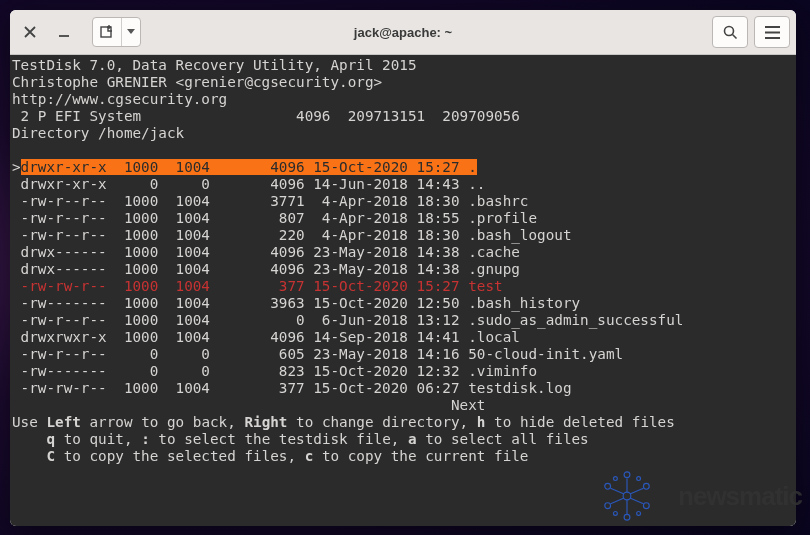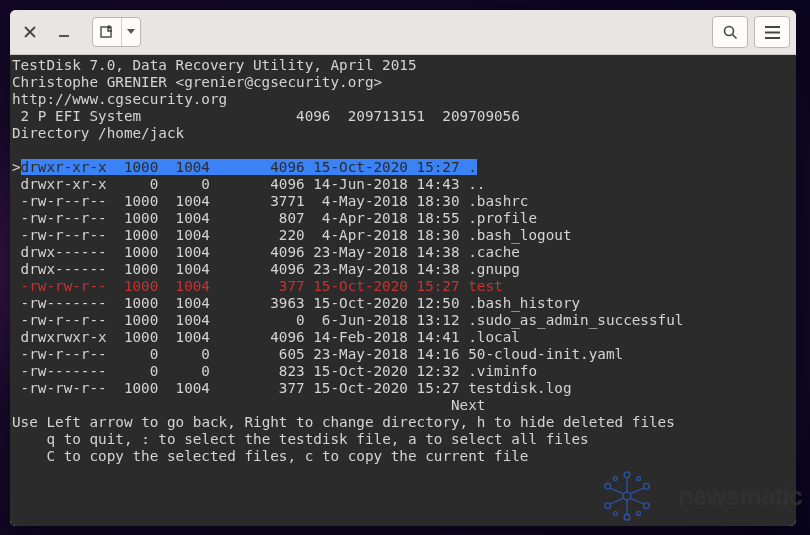--- a/index.html
+++ b/index.html
@@ -83,23 +83,23 @@
       background: #2b2b2b;
       color: #d6d4d2;
       font-family: "Monaco", "Consolas", monospace;
       font-size: 14.3px;
       line-height: 17px;
       padding: 2px 2px;
       overflow: hidden;
       white-space: pre;
       border-radius: 0 0 6px 6px;
     }
-    .hl { background: #3b82f6; color: #2b2b2b; }
+    .hl { background: #f97316; color: #2b2b2b; }
     .red { color: #c73232; }
-    .b { font-weight: normal; }
+    .b { font-weight: bold; }
     .watermark {
       position: absolute;
       right: 8px;
       bottom: 10px;
       display: flex;
       align-items: center;
       gap: 22px;
       color: #333;
       opacity: 0.85;
       font-weight: bold;
@@ -135,20 +135,21 @@
             <path d="M9 0 L9 4 M7 2 L11 2" stroke="#444" stroke-width="1.4"></path>
           </svg>
       </div>
       <div class="sep"></div>
       <div class="tb-btn" style="width:18px">
         <svg width="8" height="6" viewBox="0 0 8 6">
             <path d="M0 0 L4 5 L8 0 Z" fill="#555"></path>
           </svg>
       </div>
     </div>
+    <div class="title">jack@apache: ~</div>
     <div class="tb-right">
       <div class="tb-btn">
         <svg width="15" height="15" viewBox="0 0 15 15">
             <circle cx="6" cy="6" r="4.5" fill="none" stroke="#444" stroke-width="1.6"></circle>
             <path d="M9.5 9.5 L13.5 13.5" stroke="#444" stroke-width="1.6"></path>
           </svg>
       </div>
       <div class="tb-btn">
         <svg width="15" height="13" viewBox="0 0 15 13">
             <path d="M0 1 H15 M0 6.5 H15 M0 12 H15" stroke="#444" stroke-width="1.8"></path>
@@ -157,32 +158,32 @@
     </div>
   </div>
   <div class="terminal"><span>TestDisk 7.0, Data Recovery Utility, April 2015</span>
 <span>Christophe GRENIER &lt;grenier@cgsecurity.org&gt;</span>
 <span>http://www.cgsecurity.org</span>
 <span> 2 P EFI System                  4096  209713151  209709056</span>
 <span>Directory /home/jack</span>
 
 &gt;<span class="hl">drwxr-xr-x  1000  1004       4096 15-Oct-2020 15:27 .</span>
  <span class="">drwxr-xr-x     0     0       4096 14-Jun-2018 14:43 ..</span>
- <span class="">-rw-r--r--  1000  1004       3771  4-May-2018 18:30 .bashrc</span>
+ <span class="">-rw-r--r--  1000  1004       3771  4-Apr-2018 18:30 .bashrc</span>
  <span class="">-rw-r--r--  1000  1004        807  4-Apr-2018 18:55 .profile</span>
  <span class="">-rw-r--r--  1000  1004        220  4-Apr-2018 18:30 .bash_logout</span>
  <span class="">drwx------  1000  1004       4096 23-May-2018 14:38 .cache</span>
  <span class="">drwx------  1000  1004       4096 23-May-2018 14:38 .gnupg</span>
  <span class="red">-rw-rw-r--  1000  1004        377 15-Oct-2020 15:27 test</span>
  <span class="">-rw-------  1000  1004       3963 15-Oct-2020 12:50 .bash_history</span>
  <span class="">-rw-r--r--  1000  1004          0  6-Jun-2018 13:12 .sudo_as_admin_successful</span>
- <span class="">drwxrwxr-x  1000  1004       4096 14-Feb-2018 14:41 .local</span>
+ <span class="">drwxrwxr-x  1000  1004       4096 14-Sep-2018 14:41 .local</span>
  <span class="">-rw-r--r--     0     0        605 23-May-2018 14:16 50-cloud-init.yaml</span>
  <span class="">-rw-------     0     0        823 15-Oct-2020 12:32 .viminfo</span>
- <span class="">-rw-rw-r--  1000  1004        377 15-Oct-2020 15:27 testdisk.log</span>
+ <span class="">-rw-rw-r--  1000  1004        377 15-Oct-2020 06:27 testdisk.log</span>
 <span>                                                   Next</span>
 <span><span>Use </span><span class="b">Left</span><span> arrow to go back, </span><span class="b">Right</span><span> to change directory, </span><span class="b">h</span><span> to hide deleted files</span></span>
 <span>    <span class="b">q</span><span> to quit, </span><span class="b">:</span><span> to select the testdisk file, </span><span class="b">a</span><span> to select all files</span></span>
 <span>    <span class="b">C</span><span> to copy the selected files, </span><span class="b">c</span><span> to copy the current file</span></span></div>
 </div>
 
 <div class="watermark">
   <svg class="wm-logo" viewBox="0 0 60 60">
     <g fill="none" stroke="#2a5fd4" stroke-width="1.2">
       <circle cx="30" cy="30" r="4"></circle>

